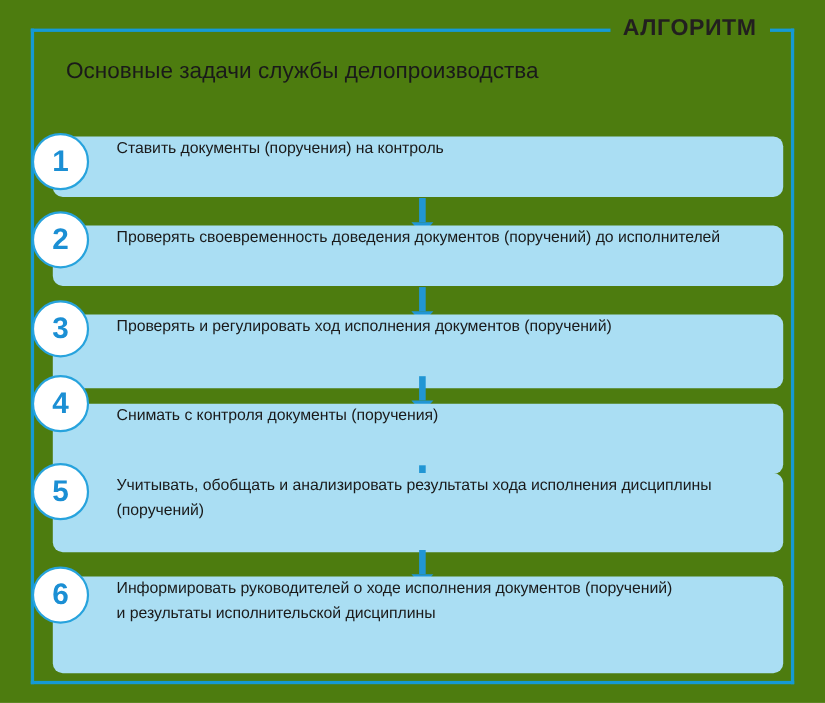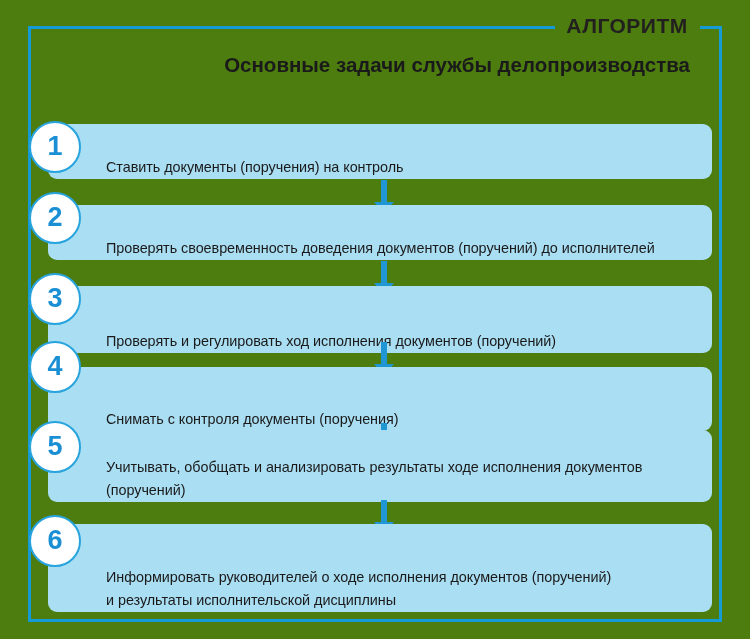--- a/index.html
+++ b/index.html
@@ -63,24 +63,24 @@
     line-height: 28px;
     white-space: nowrap;
   }
 
   
   .heading {
     position: absolute;
     left: 60px;
     top: 50px;
     width: 630px;
-    text-align: right;
+    text-align: left;
     color: #1a1a1a;
     font-size: 20.5px;
-    font-weight: bold;
+    font-weight: normal;
     line-height: 30px;
   }
   .heading .line {
     display: block;
     white-space: nowrap;
   }
 
   
   .steps {
     position: absolute;
@@ -99,21 +99,21 @@
   .step-bar {
     position: absolute;
     left: 0;
     top: 0;
     width: 664px;
     box-sizing: border-box;
     background: #aadef3;
     border-radius: 9px;
     padding: 0 18px 0 58px;
     display: flex;
-    align-items: flex-end;
+    align-items: flex-start;
   }
 
   .step-text {
     color: #1a1a1a;
     font-size: 14.4px;
     line-height: 23px;
     font-weight: normal;
     letter-spacing: -0.05px;
   }
   .step-text .line {
@@ -240,21 +240,21 @@
     </div>
 
     <div class="arrow" style="top:423px;height:33px;">
       <div class="stem" style="height:22px;"></div>
       <div class="head" style="top:22px;"></div>
     </div>
 
     <div class="step" style="top:430px;">
       <div class="step-bar" style="height:72px;">
         <div class="step-text">
-          <span class="line">Учитывать, обобщать и анализировать результаты ходе исполнения документов</span>
+          <span class="line">Учитывать, обобщать и анализировать результаты хода исполнения дисциплины</span>
           <span class="line">(поручений)</span>
         </div>
       </div>
       <div class="step-circle" style="top:-9px;">
         <span>5</span>
       </div>
     </div>
 
     <div class="arrow" style="top:500px;height:33px;">
       <div class="stem" style="height:22px;"></div>

